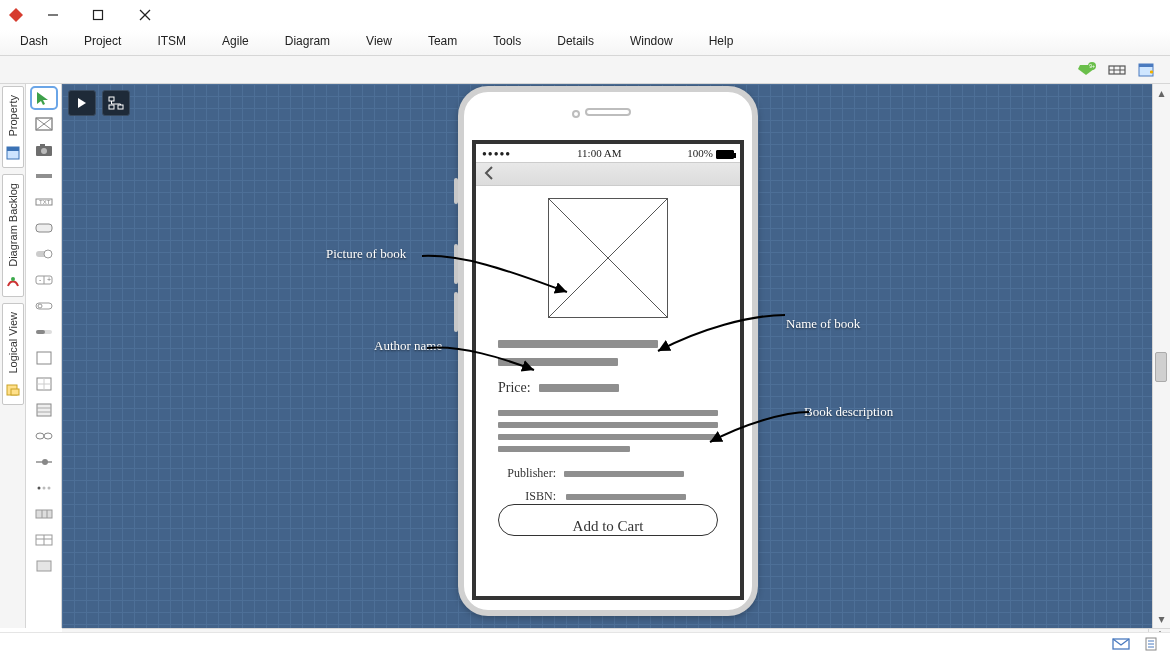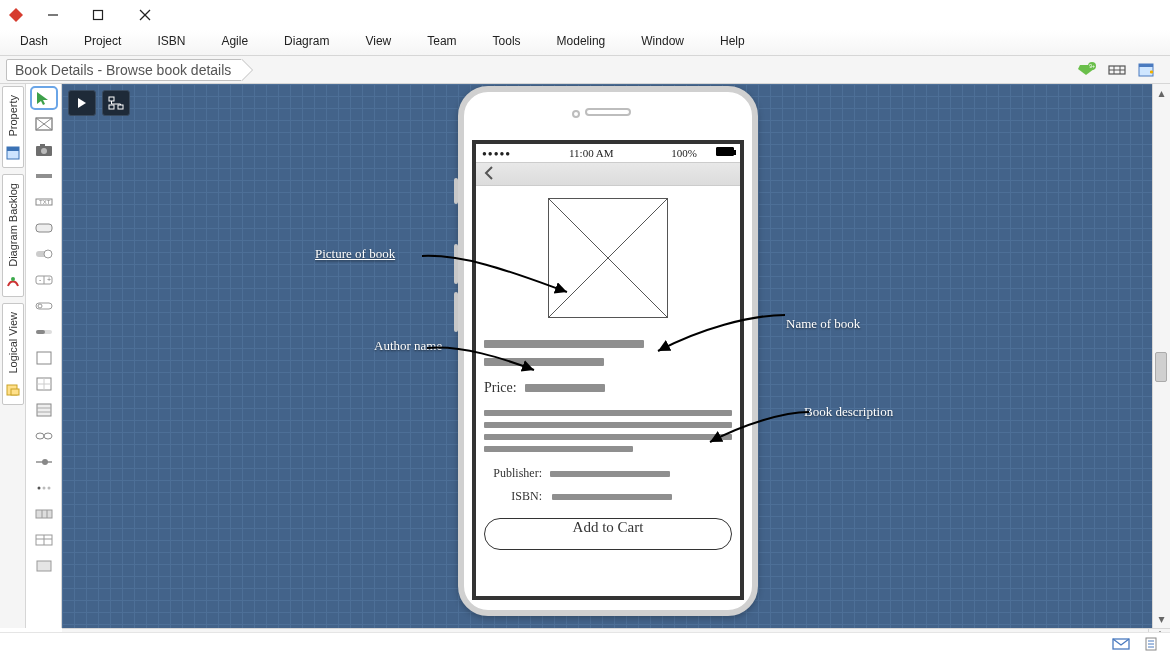--- a/index.html
+++ b/index.html
@@ -47,28 +47,28 @@
 .phone .speaker { position: absolute; top: 16px; left: 50%; transform: translateX(-50%); width: 46px; height: 8px; border: 2px solid #bdbdbd; border-radius: 6px; }
 .phone .camera { position: absolute; top: 18px; left: 108px; width: 8px; height: 8px; border: 2px solid #bdbdbd; border-radius: 50%; }
 .phone .side-btn { position: absolute; left: -10px; width: 4px; background: #c8c8c8; border-radius: 2px; }
 .phone .sb1 { top: 86px; height: 26px; }
 .phone .sb2 { top: 152px; height: 40px; }
 .phone .sb3 { top: 200px; height: 40px; }
 
 .phone .screen { position: absolute; top: 48px; left: 8px; right: 8px; bottom: 10px; border: 4px solid #333; background: #fff; display: flex; flex-direction: column; }
 .screen .statusbar { height: 18px; display: flex; align-items: center; justify-content: space-between; padding: 0 6px; font-family: Georgia, serif; font-size: 11px; color: #222; }
 .screen .statusbar .dots { letter-spacing: 1px; font-size: 8px; }
-.screen .statusbar .battery { display: flex; align-items: flex-start; gap: 19px; }
+.screen .statusbar .battery { display: flex; align-items: flex-end; gap: 3px; }
 .screen .statusbar .batt-icon { width: 18px; height: 9px; border: 1px solid #000; border-radius: 1px; position: relative; background: #000; }
 .screen .statusbar .batt-icon::after { content: ""; position: absolute; right: -3px; top: 2px; width: 2px; height: 5px; background: #000; }
 
 .screen .navbar { height: 24px; background: linear-gradient(#e8e8e8,#dcdcdc); border-top: 1px solid #ccc; border-bottom: 1px solid #ccc; display: flex; align-items: center; padding: 0 8px; }
 .screen .navbar svg { width: 10px; height: 14px; }
 
-.screen .content { flex: 1; padding: 8px 8px 6px; display: flex; flex-direction: column; font-family: "Comic Sans MS", cursive; color: #333; font-size: 12px; }
+.screen .content { flex: 1; padding: 8px 22px 6px; display: flex; flex-direction: column; font-family: "Comic Sans MS", cursive; color: #333; font-size: 12px; }
 .img-placeholder { align-self: center; width: 120px; height: 120px; border: 1px solid #555; position: relative; margin-top: 4px; }
 .img-placeholder::before, .img-placeholder::after { content: ""; position: absolute; inset: 0; }
 .img-placeholder::before { background: linear-gradient(to top right, transparent calc(50% - .5px), #555, transparent calc(50% + .5px)); }
 .img-placeholder::after { background: linear-gradient(to top left, transparent calc(50% - .5px), #555, transparent calc(50% + .5px)); }
 
 .gray-line { height: 8px; background: #8f8f8f; border-radius: 1px; }
 .gray-line.sm { height: 6px; }
 .title-line { width: 160px; margin-top: 22px; }
 .author-line { width: 120px; margin-top: 10px; }
 .price-row { display: flex; align-items: center; gap: 8px; margin-top: 14px; }
@@ -76,24 +76,24 @@
 .price-row .gray-line { width: 80px; }
 .desc-block { margin-top: 14px; display: flex; flex-direction: column; gap: 6px; }
 .desc-block .gray-line { width: 100%; }
 .desc-block .gray-line.last { width: 60%; }
 .meta-row { display: flex; align-items: center; gap: 8px; margin-top: 14px; }
 .meta-row .lbl { width: 58px; text-align: right; font-size: 12px; }
 .meta-row .gray-line { width: 120px; }
 .meta-row2 { display: flex; align-items: center; gap: 10px; margin-top: 8px; }
 .meta-row2 .lbl { width: 58px; text-align: right; font-size: 12px; }
 .meta-row2 .gray-line { width: 120px; }
-.add-to-cart { margin-top: 14px; align-self: stretch; height: 32px; border: 1.5px solid #333; border-radius: 16px; display: flex; align-items: flex-start; justify-content: center; font-size: 15px; }
+.add-to-cart { align-self: stretch; height: 32px; border: 1.5px solid #333; border-radius: 16px; display: flex; align-items: flex-end; justify-content: center; font-size: 15px; }
 
 .annot { position: absolute; z-index: 3; font-family: "Comic Sans MS", cursive; color: #fff; font-size: 13px; white-space: nowrap; text-shadow: 0 1px 2px rgba(0,0,0,.6); }
-.annot.a1 { top: 162px; left: 253px; text-decoration: underline; }
+.annot.a1 { top: 162px; left: 264px; }
 .annot.a2 { top: 254px; left: 280px; margin-left: 32px; }
 .annot.a3 { top: 232px; left: 724px; }
 .annot.a4 { top: 320px; left: 742px; }
 
 .arrow { position: absolute; z-index: 3; pointer-events: none; }
 
 .vscroll { position: absolute; top: 0; right: 0; bottom: 0; width: 18px; background: #f5f5f5; border-left: 1px solid #d6d6d6; display: flex; flex-direction: column; }
 .vscroll .arrow-btn { width: 100%; height: 18px; display: flex; align-items: center; justify-content: center; color: #666; }
 .vscroll .track { flex: 1; position: relative; }
 .vscroll .thumb-hint { position: absolute; top: 46%; left: 3px; right: 3px; height: 26px; background: #d0d0d0; border-radius: 2px; opacity:.0; }
@@ -134,35 +134,32 @@
           <line x1="2" y1="2" x2="12" y2="12" stroke="#222" stroke-width="1.3"></line>
           <line x1="12" y1="2" x2="2" y2="12" stroke="#222" stroke-width="1.3"></line>
         </svg>
       </div>
   </div>
 </div>
 
 <div class="menubar">
   <span class="menu-item">Dash</span>
   <span class="menu-item">Project</span>
-  <span class="menu-item">ISBN</span>
+  <span class="menu-item">ITSM</span>
   <span class="menu-item">Agile</span>
   <span class="menu-item">Diagram</span>
   <span class="menu-item">View</span>
   <span class="menu-item">Team</span>
   <span class="menu-item">Tools</span>
-  <span class="menu-item">Modeling</span>
+  <span class="menu-item">Details</span>
   <span class="menu-item">Window</span>
   <span class="menu-item">Help</span>
 </div>
 
 <div class="tabbar">
-  <div class="breadcrumb">
-      <span>Book Details - Browse book details</span>
-    </div>
   <div class="right-icons">
     <div class="ico">
         <svg viewBox="0 0 18 16">
           <path d="M2 3h12l2 4-8 6-8-6z" fill="#6abf4b"></path>
           <circle cx="14" cy="4" r="4" fill="#6abf4b"></circle>
           <text x="14" y="6" font-size="5" text-anchor="middle" fill="#fff">9+</text>
         </svg>
       </div>
     <div class="ico">
         <svg viewBox="0 0 18 16">

